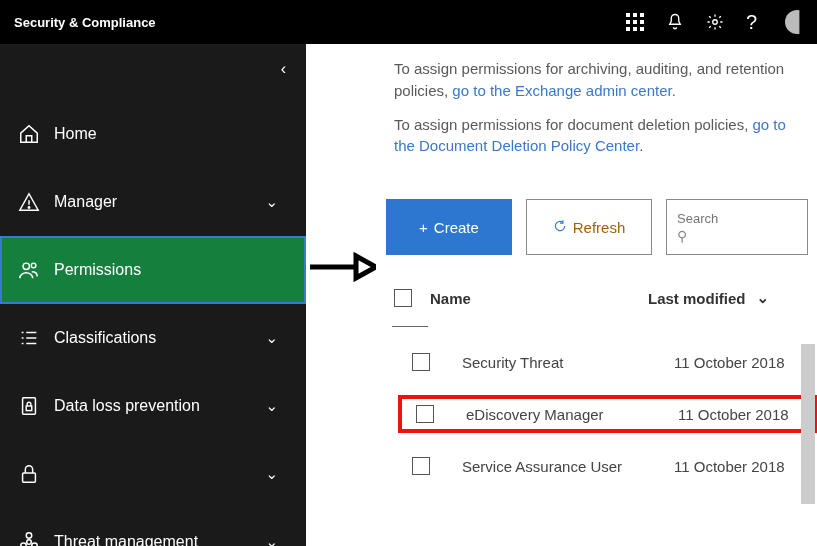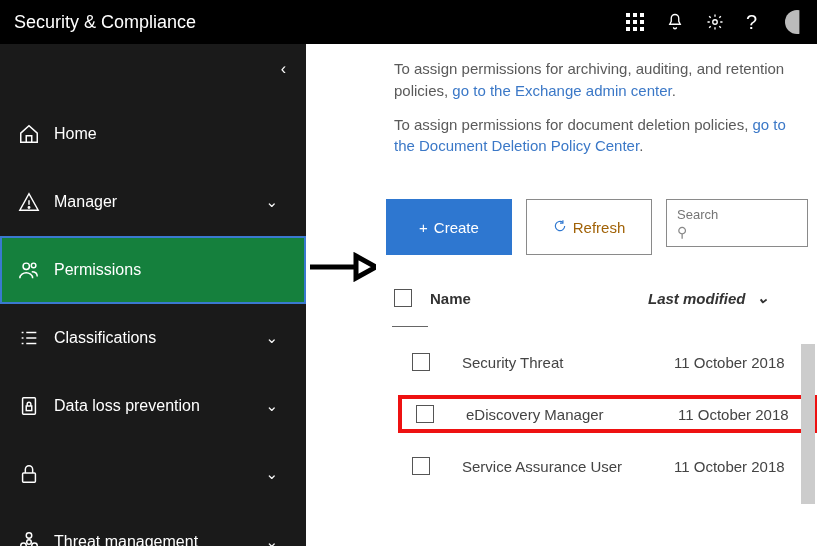--- a/index.html
+++ b/index.html
@@ -1,21 +1,21 @@
 <!DOCTYPE html>
 <html><head>
 <meta charset="utf-8">
 <style>
   * { box-sizing: border-box; margin: 0; padding: 0; font-family: "Segoe UI", Arial, sans-serif; }
   body { width: 817px; height: 546px; overflow: hidden; background: #fff; }
   .topbar {
     height: 44px; background: #000; color: #fff; display: flex; align-items: center;
     padding: 0 14px; justify-content: space-between;
   }
-  .topbar-title { font-size: 18px; font-weight: 400; }
+  .topbar-title { font-size: 13px; font-weight: 700; }
   .topbar-icons { display: flex; gap: 22px; align-items: center; }
   .topbar-icons > span { font-size: 18px; cursor: pointer; display: inline-flex; align-items:center; justify-content:center; }
   .avatar-circle { width: 24px; height: 24px; border-radius: 50%; background: #bbb; position: relative; right:-6px; clip-path: inset(0 40% 0 0); }
   .main { display: flex; height: calc(546px - 44px); }
   .sidebar {
     width: 306px; background: #1a1a1a; color: #fff; position: relative;
     padding-top: 10px;
   }
   .collapse-chevron {
     position: absolute; top: 16px; right: 20px; color: #fff; font-size: 16px; cursor: pointer;
@@ -38,32 +38,32 @@
   .info-text a { color: #3b78c7; text-decoration: none; }
   .info-text + .info-text { margin-top: 12px; }
   .action-row { display: flex; gap: 14px; margin: 42px 0 0 80px; }
   .btn {
     height: 56px; display: inline-flex; align-items: center; justify-content: center;
     font-size: 15px; padding: 0 20px; cursor: pointer; gap: 6px;
   }
   .btn-primary { background: #2e77d0; color: #fff; border: none; min-width: 126px; }
   .btn-plain { background: #fff; border: 1px solid #8a8a8a; color: #a16207; min-width: 126px; }
   .search-wrap {
-    border: 1px solid #8a8a8a; height: 48px; width: 142px; padding: 4px 10px;
+    border: 1px solid #8a8a8a; height: 56px; width: 142px; padding: 4px 10px;
     display: flex; flex-direction: column; justify-content: center; color:#777;
   }
   .search-wrap input { border:none; outline:none; font-size: 13px; width: 100%; background:transparent; color:#555;}
   .search-icon-row { font-size: 14px; color:#888; margin-top:2px;}
   .table-area { margin: 34px 0 0 88px; }
   .table-head {
     display: flex; align-items: center; gap: 18px; font-size: 15px; font-weight: 600;
     color: #333; border-bottom: 1px solid transparent; padding-bottom: 10px;
   }
   .table-head .col-name { width: 200px; }
-  .table-head .col-mod { display: inline-flex; align-items:center; gap:11px;font-style:italic; }
+  .table-head .col-mod { display: inline-flex; align-items:center; gap:11px; }
   .chk { width: 18px; height: 18px; border: 1.6px solid #555; display:inline-block; flex-shrink:0; }
   .divider-row { border-bottom: 1.5px solid #666; margin: 8px 0 16px -2px; width: 36px; height:1px; }
   .row {
     display: flex; align-items: center; gap: 32px; font-size: 15px; color: #444;
     padding: 10px 12px 10px 18px; margin-bottom: 14px;
   }
   .row .col-name { width: 180px; }
   .row .col-mod { }
   .row.highlight { border: 4px solid #e11; padding: 6px 8px 6px 14px; margin-left:4px;}
   .scroll-thumb { position:absolute; right:2px; top:300px; width:14px; height:160px; background:#ccc;}

